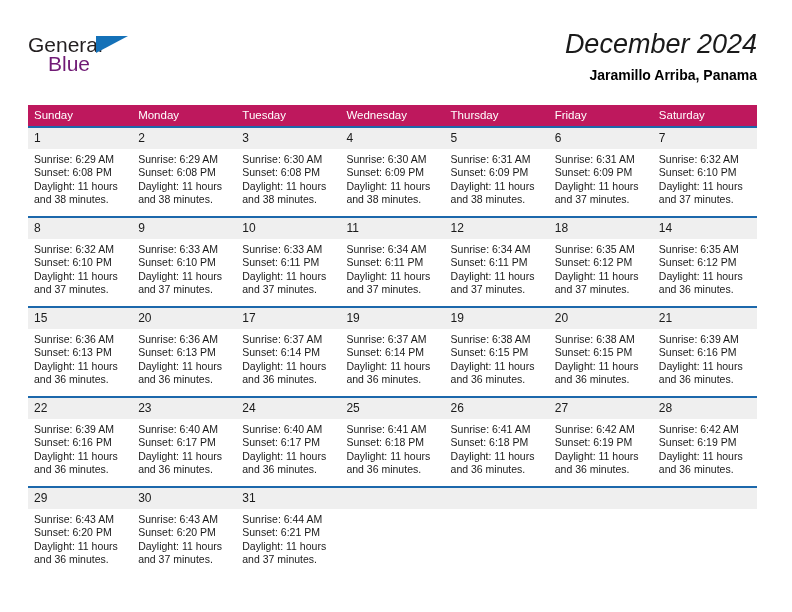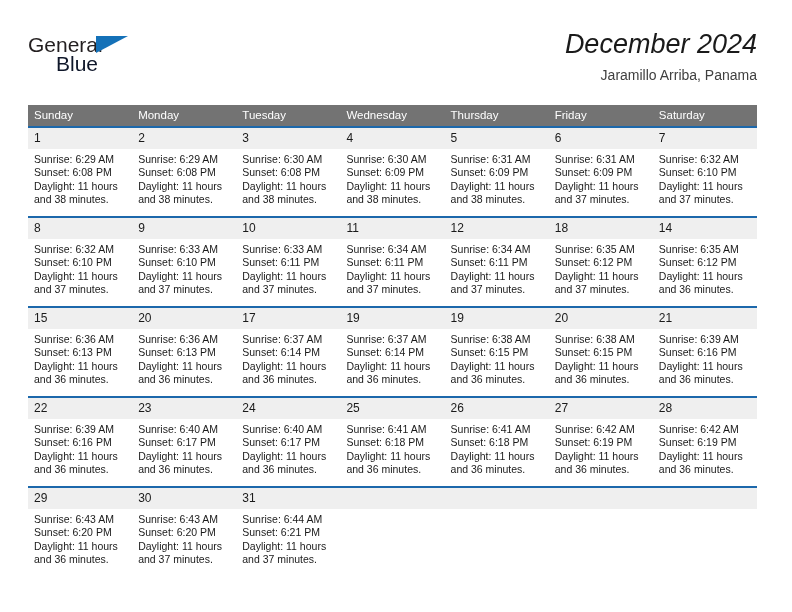--- a/index.html
+++ b/index.html
@@ -42,23 +42,23 @@
   .brand-general {
     font-size: 21px;
     line-height: 22px;
     color: #231f20;
     letter-spacing: 0px;
     font-weight: 400;
   }
   .brand-blue {
     font-size: 21px;
     line-height: 22px;
-    color: #0f172a;
+    color: #701a75;
     font-weight: 400;
-    margin-left: 28px;
+    margin-left: 20px;
     display: block;
     margin-top: -3px;
   }
   .brand-triangle {
     position: absolute;
     left: 68px;
     top: 8px;
     width: 0;
     height: 0;
     border-left: 32px solid #1471b8;
@@ -73,37 +73,37 @@
     font-size: 27px;
     line-height: 32px;
     color: #1a1a1a;
     font-weight: 400;
     white-space: nowrap;
     font-style: italic;
   }
   .cal-subtitle {
     font-size: 14px;
     line-height: 20px;
-    color: #404040;
-    font-weight: 400;
+    color: #000000;
+    font-weight: 700;
     margin-top: 5px;
     white-space: nowrap;
   }
 
   
   .calendar {
     position: absolute;
     left: 28px;
     top: 105px;
     width: 729px;
     border-collapse: collapse;
     table-layout: fixed;
   }
   .calendar th {
-    background: #737373;
+    background: #be185d;
     color: #ffffff;
     font-size: 11.5px;
     font-weight: 400;
     text-align: left;
     padding: 4px 0 5px 6px;
     height: 12px;
     border: none;
   }
   .calendar td {
     vertical-align: top;

